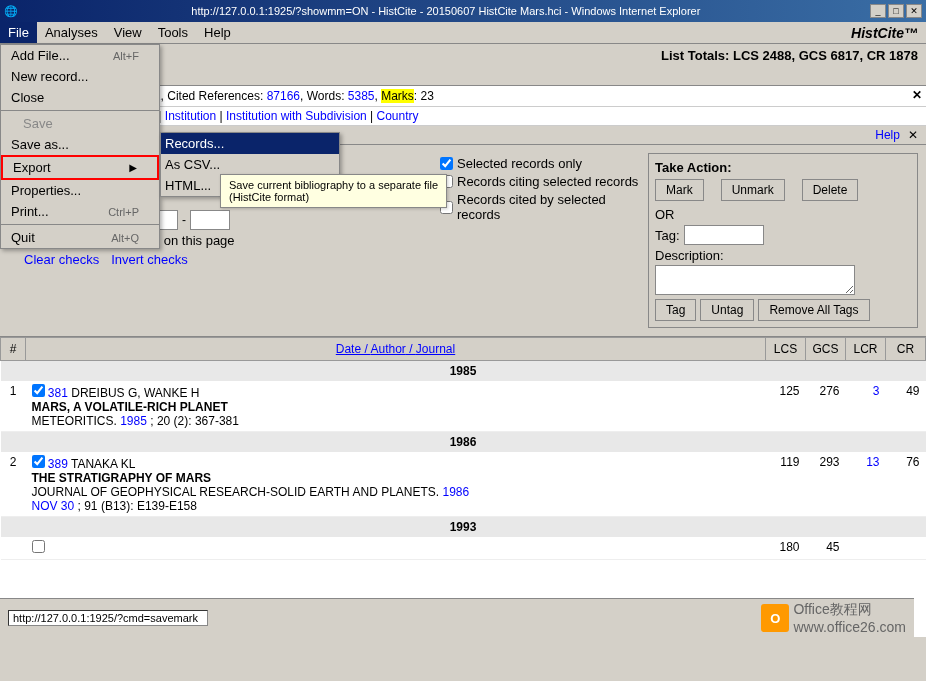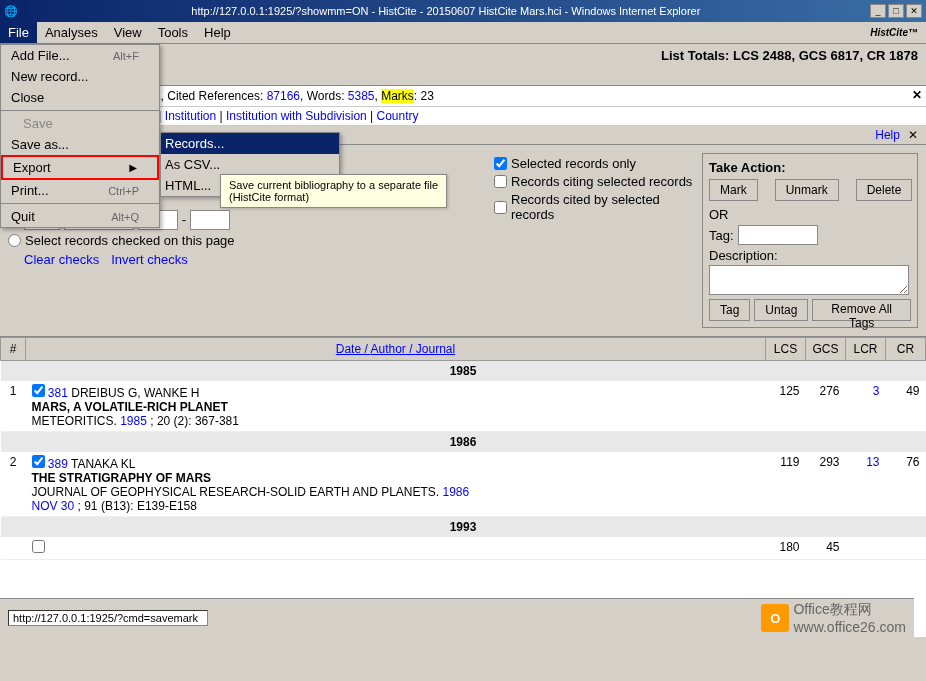--- a/index.html
+++ b/index.html
@@ -42,21 +42,21 @@
       display: flex;
       align-items: center;
     }
     .menu-item:hover, .menu-item.active { background: #0a246a; color: white; }
     .menu-item.active { background: #0a246a; color: white; }
     .histcite-brand {
       margin-left: auto;
       margin-right: 8px;
       font-weight: bold;
       font-style: italic;
-      font-size: 10px;
+      font-size: 14px;
       color: #000;
     }
 
     
     .dropdown-menu {
       position: absolute;
       top: 22px;
       left: 0;
       background: #d4d0c8;
       border: 1px solid #888;
@@ -154,21 +154,21 @@
     
     .action-panel {
       background: #d4d0c8;
       padding: 8px;
       display: flex;
       gap: 8px;
       border-bottom: 1px solid #888;
     }
     .action-left { flex: 1; }
     .action-right {
-      width: 216px;
+      width: 270px;
       background: #d4d0c8;
       border: 1px solid #888;
       padding: 6px;
     }
     .action-right-title { font-weight: bold; margin-bottom: 4px; }
 
     
     .help-bar {
       background: #d4d0c8;
       padding: 2px 8px;
@@ -285,20 +285,23 @@
     <div class="dropdown-separator"></div>
     <div class="dropdown-item disabled">
       <span>Save</span>
     </div>
     <div class="dropdown-item">
       <span>Save as...</span>
     </div>
     <div class="dropdown-item export-item">
       <span>Export</span>
       <span class="arrow">▶</span>
+    </div>
+    <div class="dropdown-item">
+      <span>Properties...</span>
     </div>
     <div class="dropdown-item">
       <span>Print...</span>
       <span class="shortcut">Ctrl+P</span>
     </div>
     <div class="dropdown-separator"></div>
     <div class="dropdown-item">
       <span>Quit</span>
       <span class="shortcut">Alt+Q</span>
     </div>

